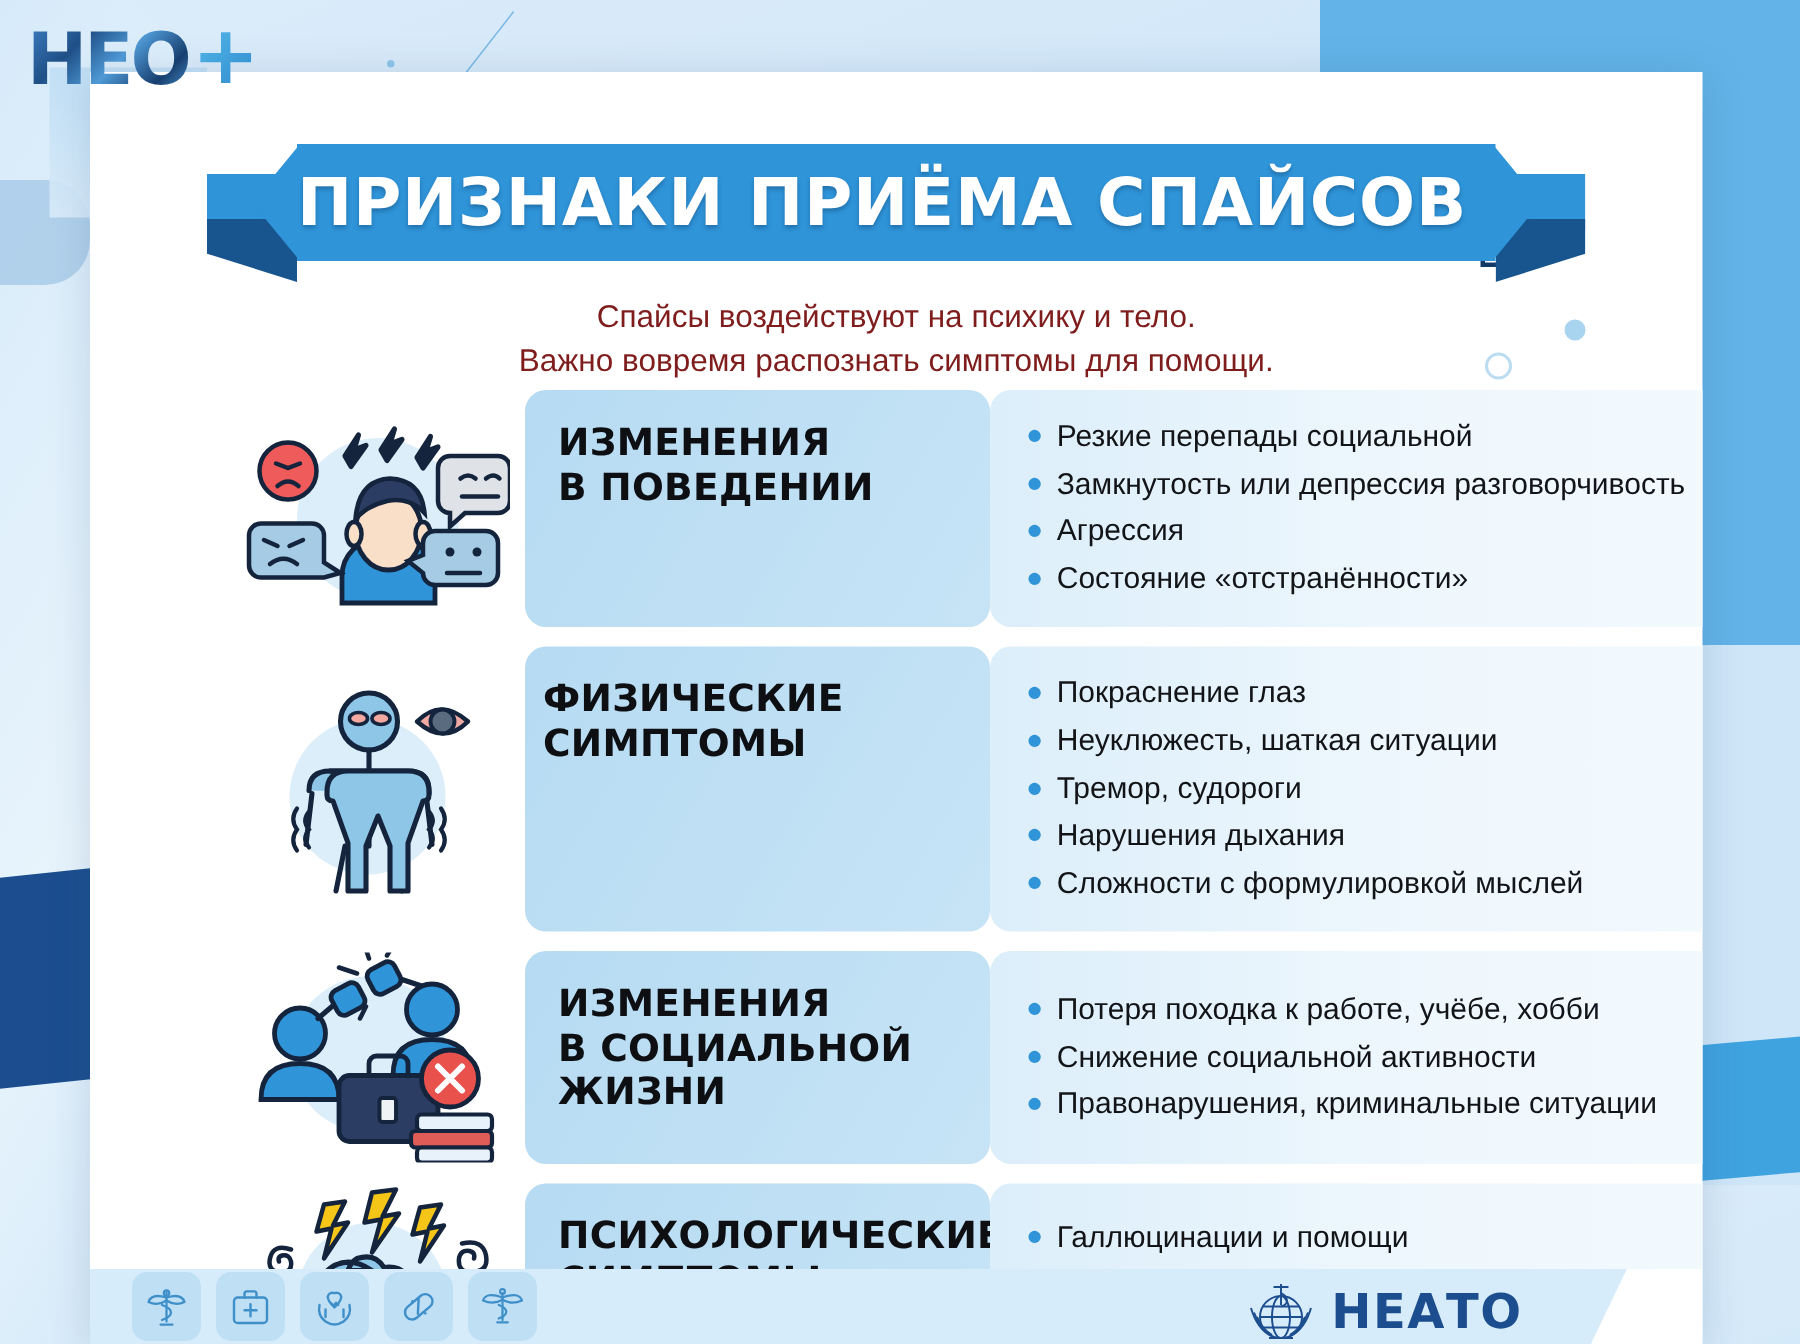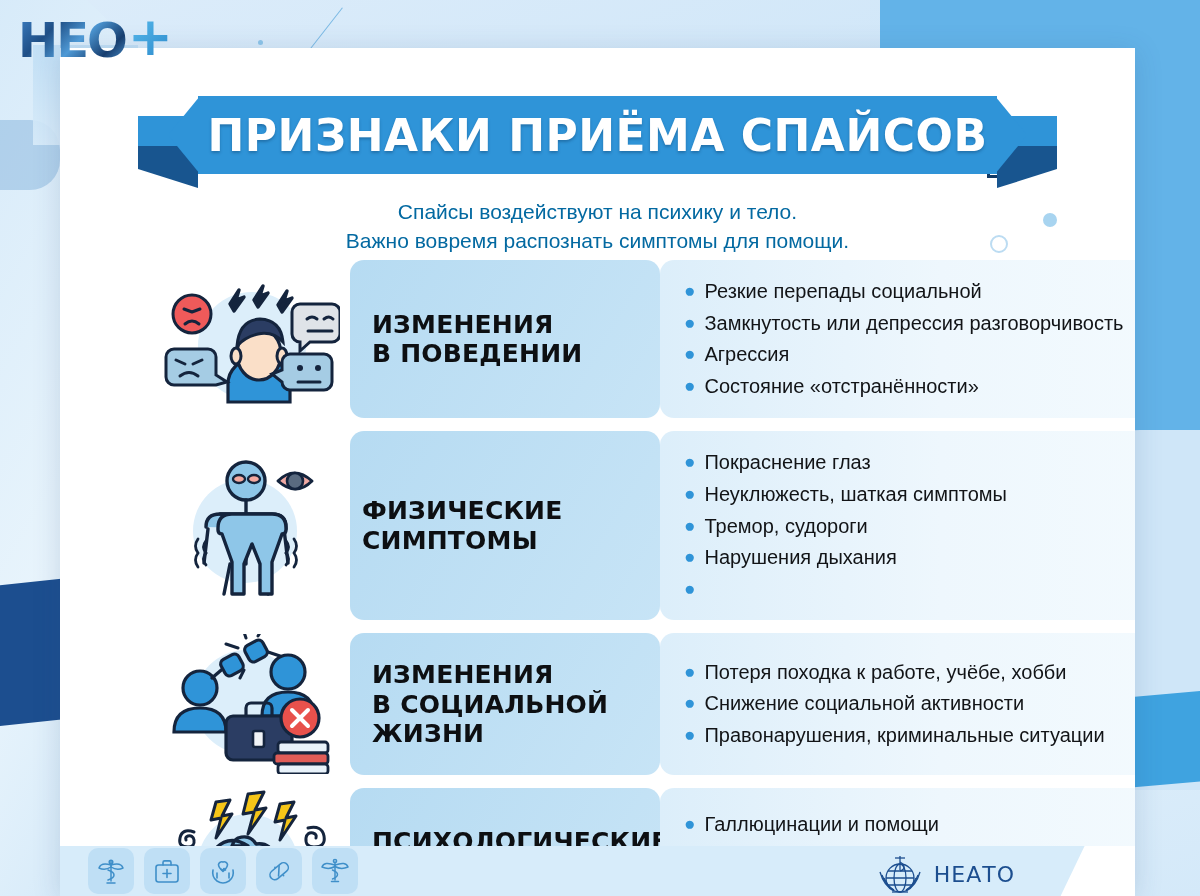--- a/index.html
+++ b/index.html
@@ -163,21 +163,21 @@
     position: absolute; top: 78px;
     width: 60px; height: 42px;
     background: #18558f;
   }
   .ribbon-fold-l { left: 78px; clip-path: polygon(0 0,100% 0,100% 100%,0 55%); }
   .ribbon-fold-r { right: 78px; clip-path: polygon(0 0,100% 0,100% 55%,0 100%); }
   .ribbon {
     position: absolute; left: 138px; right: 138px; top: 28px;
     height: 78px;
     background: #2f94d8;
-    display: flex; align-items: center; justify-content: center;
+    display: flex; align-items: center; 
   }
   .ribbon::before, .ribbon::after {
     content:""; position:absolute; top:0; width:32px; height:78px;
     background:#2f94d8;
   }
   .ribbon::before { left:-30px; clip-path: polygon(100% 0,100% 100%,0 50%); }
   .ribbon::after  { right:-30px; clip-path: polygon(0 0,0 100%,100% 50%); }
   .ribbon-title {
     font-family: "DejaVu Sans", sans-serif;
     font-size: 44px; font-weight: 800;
@@ -186,21 +186,21 @@
     text-shadow: 0 2px 3px rgba(10,50,90,.35);
     white-space: nowrap;
   }
 
   
   .subtitle {
     position: absolute; left: 0; right: 0; top: 150px;
     text-align: center;
     z-index: 25;
     font-size: 21px; line-height: 1.38;
-    color: #0369a1;
+    color: #7f1d1d;
     font-family: "Liberation Sans", sans-serif;
   }
   .subtitle div { white-space: nowrap; }
 
   
   .rows {
     position: absolute; left: 90px; top: 212px;
     width: 1020px;
     z-index: 22;
   }
@@ -211,21 +211,21 @@
   .icon-cell {
     width: 200px; min-width: 200px;
     display: flex; align-items: center; justify-content: center;
   }
   .icon-cell svg { display: block; }
   .cat-cell {
     width: 310px; min-width: 310px;
     background: linear-gradient(120deg,#b6dbf2,#c7e4f6);
     border-radius: 14px;
     padding: 20px 22px;
-    display: flex; align-items: center;
+    display: flex; 
     align-self: stretch;
   }
   .cat-title {
     font-family: "DejaVu Sans", sans-serif;
     font-size: 25px; font-weight: 800;
     color: #0d0f12; line-height: 1.18;
     letter-spacing: .2px;
   }
   .list-cell {
     flex: 1;
@@ -268,21 +268,21 @@
     background: #bfdff5;
     border-radius: 10px;
     display: flex; align-items: center; justify-content: center;
   }
   .footer-logo {
     position: absolute; right: 120px; bottom: -4px;
     display: flex; align-items: center; gap: 8px;
   }
   .footer-logo-text {
     font-family: "DejaVu Sans", sans-serif;
-    font-size: 22px; font-weight: 400;
+    font-size: 32px; font-weight: 700;
     color: #1c4e8f; letter-spacing: 1px;
   }
   .footer-swoosh {
     position: absolute; right: 0; bottom: 0;
     width: 120px; height: 50px;
     background: #ffffff;
     clip-path: polygon(38% 100%, 100% 100%, 100% 0, 58% 0);
   }
 </style>
 </head>
@@ -419,32 +419,33 @@
             <div>СИМПТОМЫ</div>
           </div>
         </div>
         <div class="list-cell">
           <div class="bullet">
               <span class="dot">●</span>
               <span>Покраснение глаз</span>
             </div>
           <div class="bullet">
               <span class="dot">●</span>
-              <span>Неуклюжесть, шаткая симптомы</span>
+              <span>Неуклюжесть, шаткая ситуации</span>
             </div>
           <div class="bullet">
               <span class="dot">●</span>
               <span>Тремор, судороги</span>
             </div>
           <div class="bullet">
               <span class="dot">●</span>
               <span>Нарушения дыхания</span>
             </div>
           <div class="bullet">
               <span class="dot">●</span>
+              <span>Сложности с формулировкой мыслей</span>
             </div>
         </div>
       </div>
 
       <div class="row row-3">
         <div class="icon-cell">
           <svg width="180" height="140" viewBox="0 0 180 140">
             <circle cx="86" cy="68" r="52" fill="#dceefa"></circle>
 
             <circle cx="40" cy="54" r="17" fill="#2f94d8" stroke="#14243d" stroke-width="3.2"></circle>

